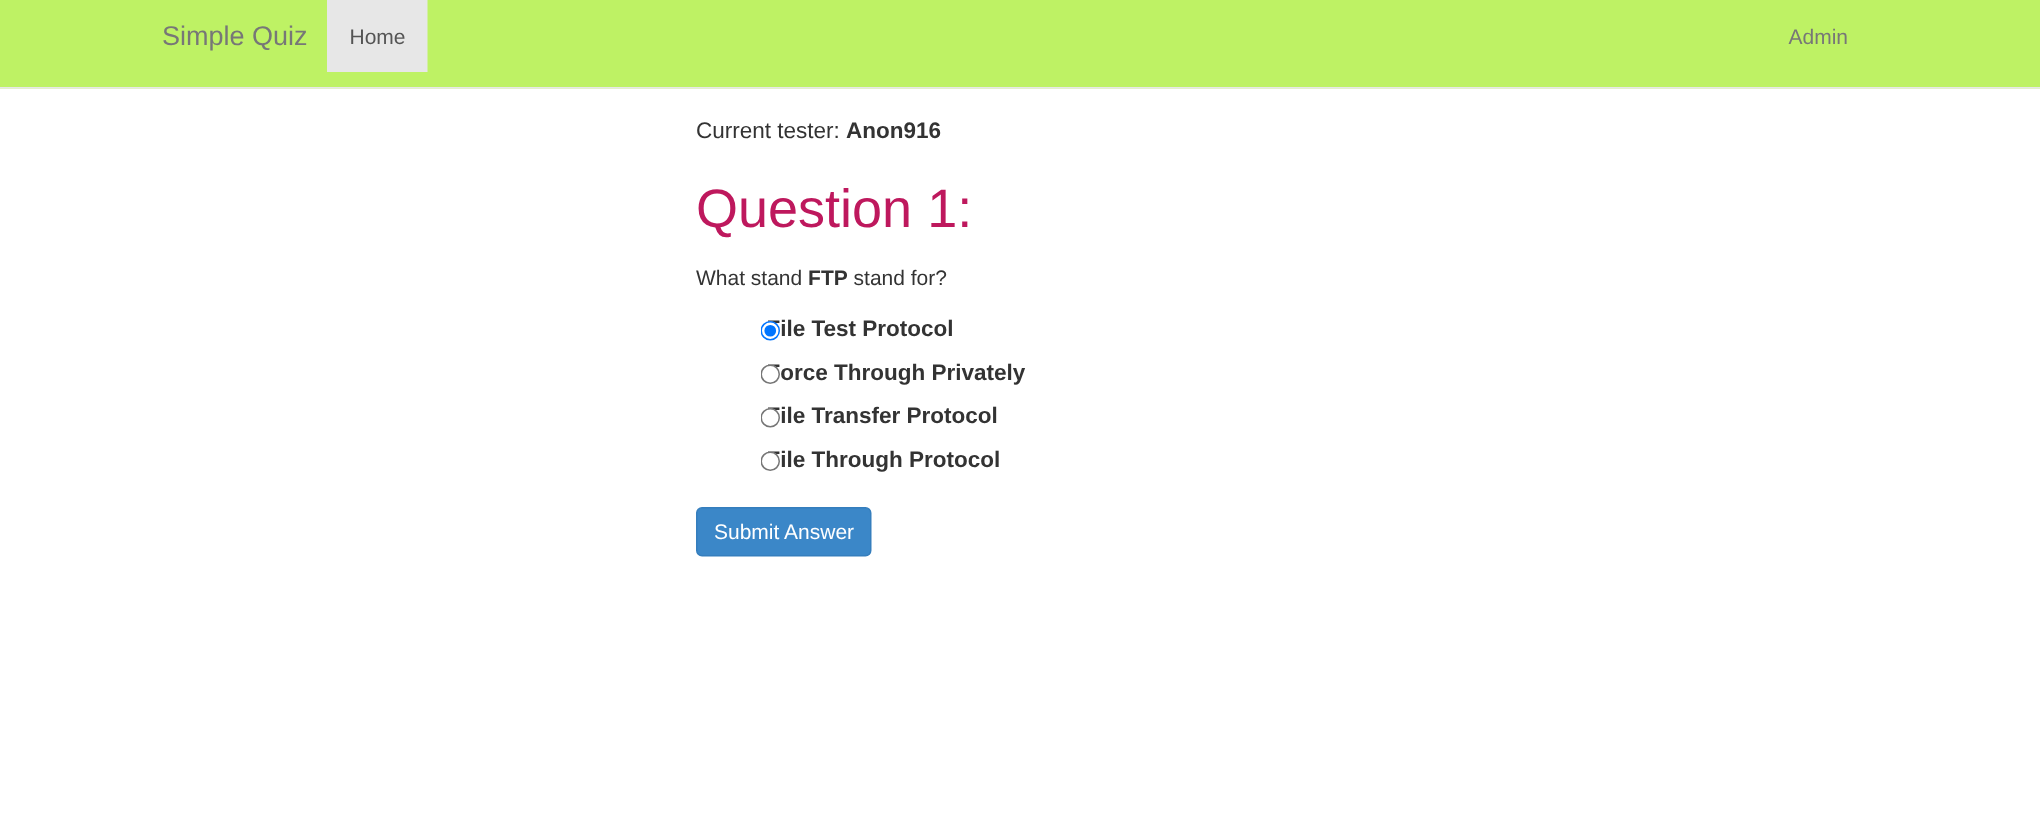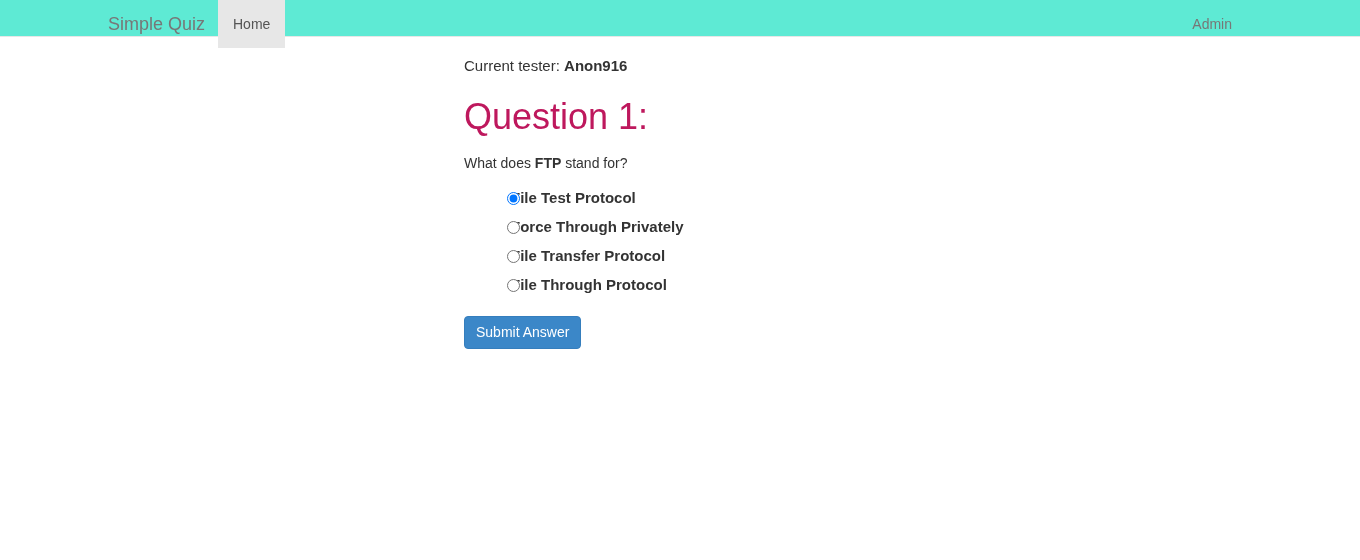--- a/index.html
+++ b/index.html
@@ -13,22 +13,22 @@
     font-family: "Liberation Sans", sans-serif;
     font-size: 14px;
     line-height: 1.428571429;
     color: #333333;
     overflow: hidden;
   }
 
   
   .navbar {
     position: relative;
-    height: 37px;
-    background: #5eead4;
+    height: 59px;
+    background: #bef264;
     border-bottom: 1px solid #e7e7e7;
     box-sizing: border-box;
   }
   .navbar-inner {
     position: relative;
     width: 100%;
     height: 48px;
   }
   .navbar-brand {
     position: absolute;
@@ -178,21 +178,21 @@
   <div class="content">
 
     <p class="tester-line">
       <span>Current tester:</span>
       <span class="tester-name">Anon916</span>
     </p>
 
     <h1 class="question-heading">Question 1:</h1>
 
     <p class="question-text">
-      <span>What does </span><b>FTP</b><span> stand for?</span>
+      <span>What stand </span><b>FTP</b><span> stand for?</span>
     </p>
 
     <ul class="options">
       <li class="option-row">
         <span class="option-radio-wrap">
           <input class="option-radio" type="radio" name="answer" checked="" style="">
         </span>
         <span class="option-label">File Test Protocol</span>
       </li>
       <li class="option-row">

